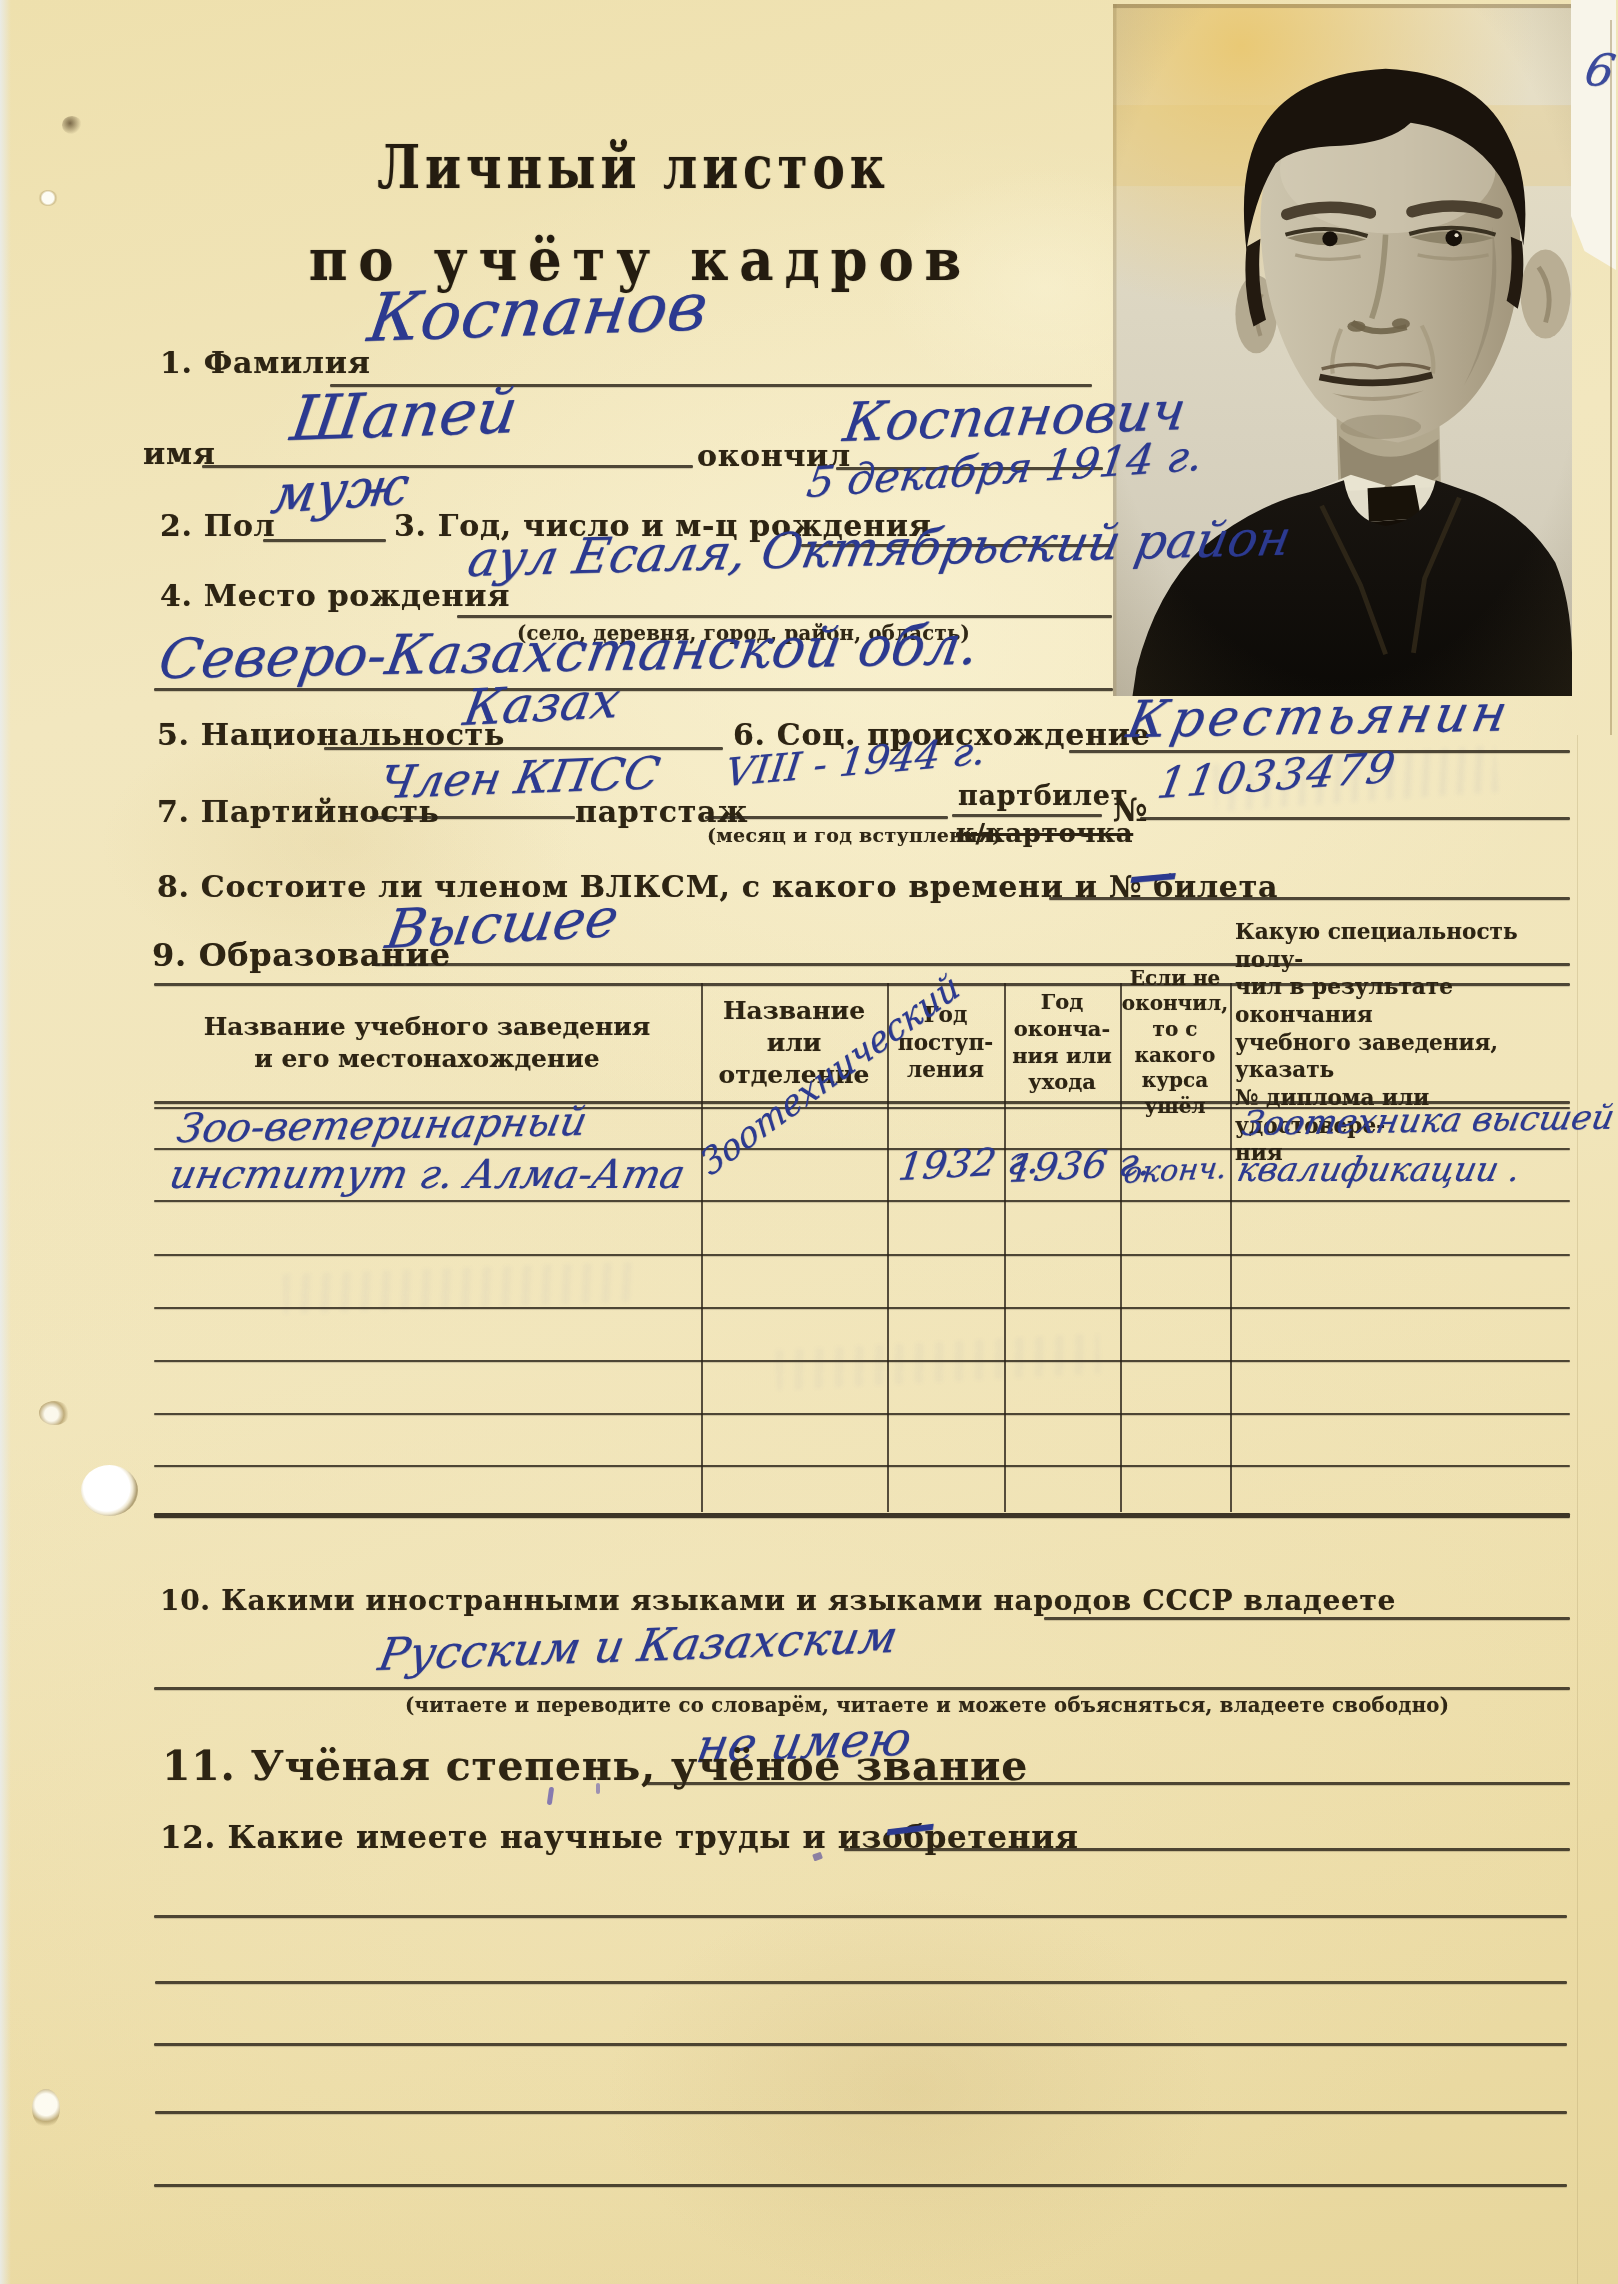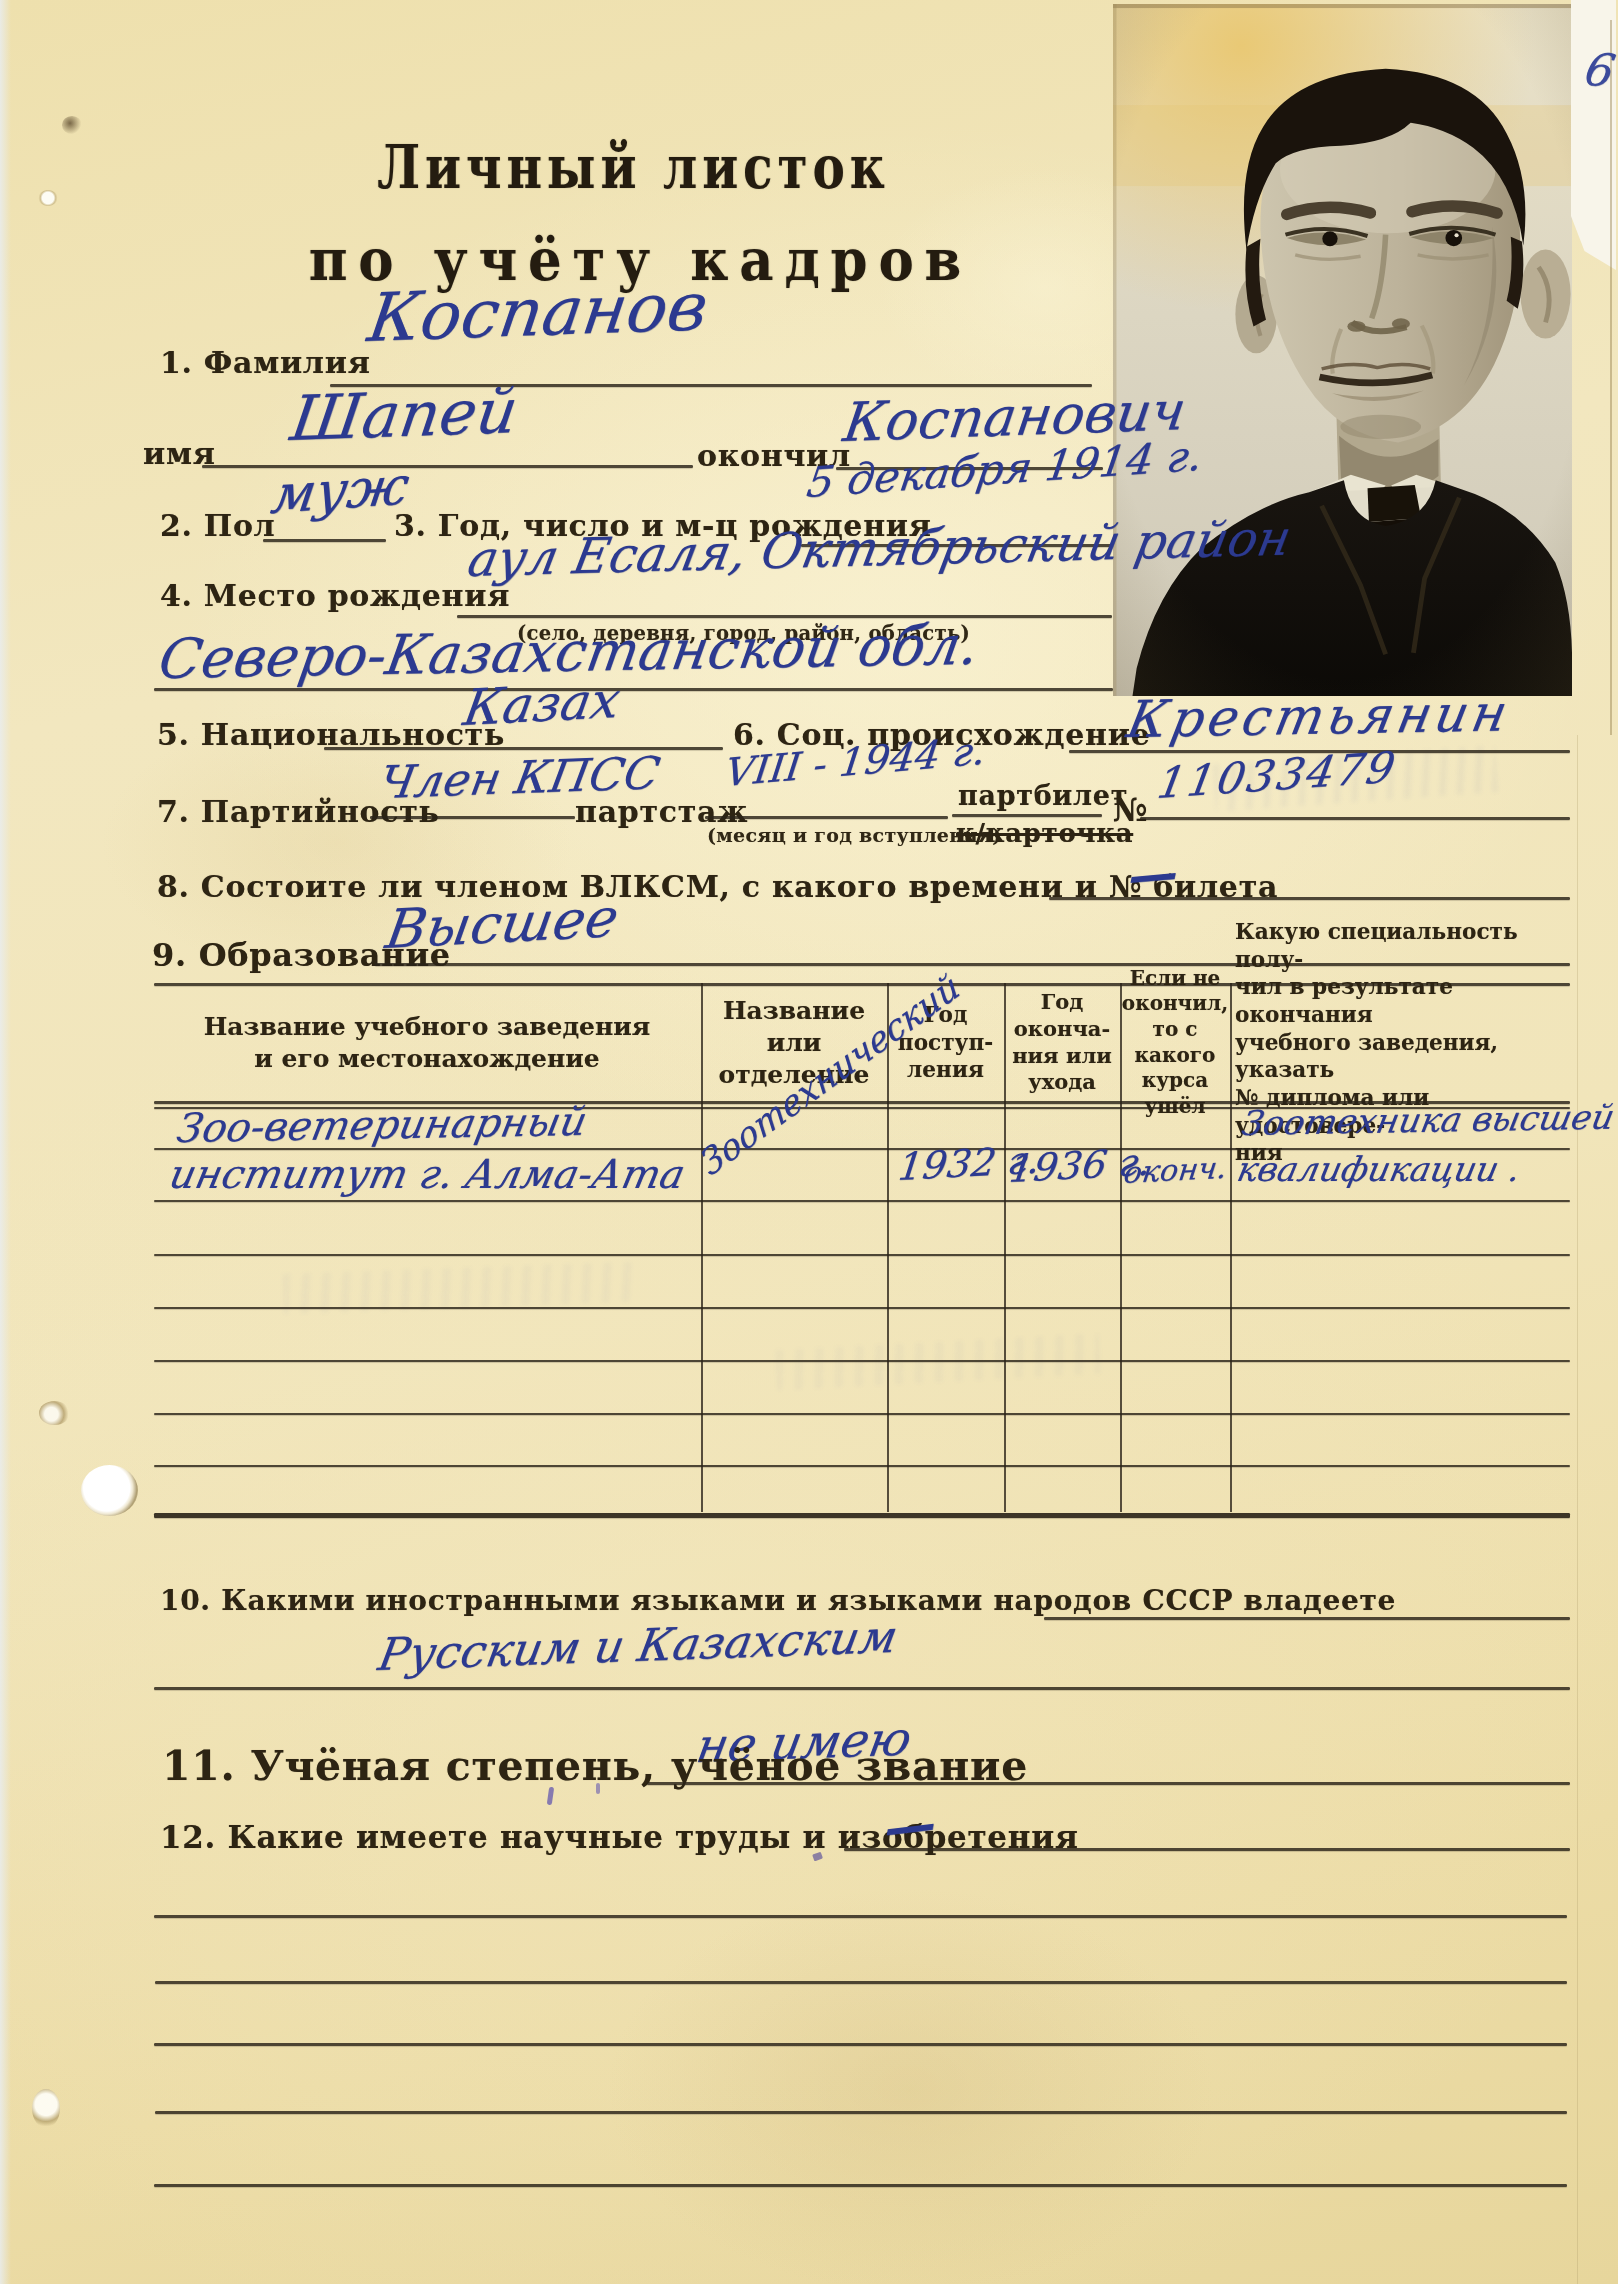--- a/index.html
+++ b/index.html
@@ -247,20 +247,21 @@
   <span class="hw" style="left:896px;top:1148px;font-size:38px;transform:skewX(-10deg) rotate(-3deg);">1932 г.</span>
   <span class="hw" style="left:1007px;top:1150px;font-size:38px;transform:skewX(-10deg) rotate(-3deg);">1936 г.</span>
   <span class="hw" style="left:1122px;top:1157px;font-size:30px;transform:skewX(-10deg) rotate(-3deg);">оконч.</span>
   <span class="hw" style="left:1239px;top:1106px;font-size:34px;transform:skewX(-12deg) rotate(-1deg);">Зоотехника высшей</span>
   <span class="hw" style="left:1234px;top:1152px;font-size:34px;transform:skewX(-12deg);">квалификации .</span>
 
   <span class="lbl" style="left:160px;top:1586px;font-size:28px;">10. Какими иностранными языками и языками народов СССР владеете</span>
   <div class="rule" style="left:1044px;top:1617px;width:526px;"></div>
   <span class="hw" style="left:375px;top:1631px;font-size:45px;transform:skewX(-12deg) rotate(-2deg);">Русским и Казахским</span>
   <div class="rule" style="left:154px;top:1687px;width:1416px;height:3.4px;"></div>
+  <span class="cap" style="left:405px;top:1694px;font-size:19.6px;">(читаете и переводите со словарём, читаете и можете объясняться, владеете свободно)</span>
 
   <span class="hw" style="left:693px;top:1721px;font-size:47px;transform:skewX(-12deg) rotate(-2deg);">не имею</span>
   <span class="lbl" style="left:162px;top:1745px;font-size:41px;">11. Учёная степень, учёное звание</span>
   <div class="rule" style="left:647px;top:1782px;width:923px;"></div>
 
   <span class="lbl" style="left:160px;top:1821px;font-size:31px;text-align:center;">12. Какие имеете научные труды и изобретения</span>
   <span class="hw" style="left:885px;top:1802px;font-size:51px;font-weight:700;transform:skewX(-6deg) rotate(-7deg);">—</span>
   <div class="rule" style="left:844px;top:1848px;width:726px;"></div>
 
   <div class="rule" style="left:154px;top:1915px;width:1413px;"></div>

